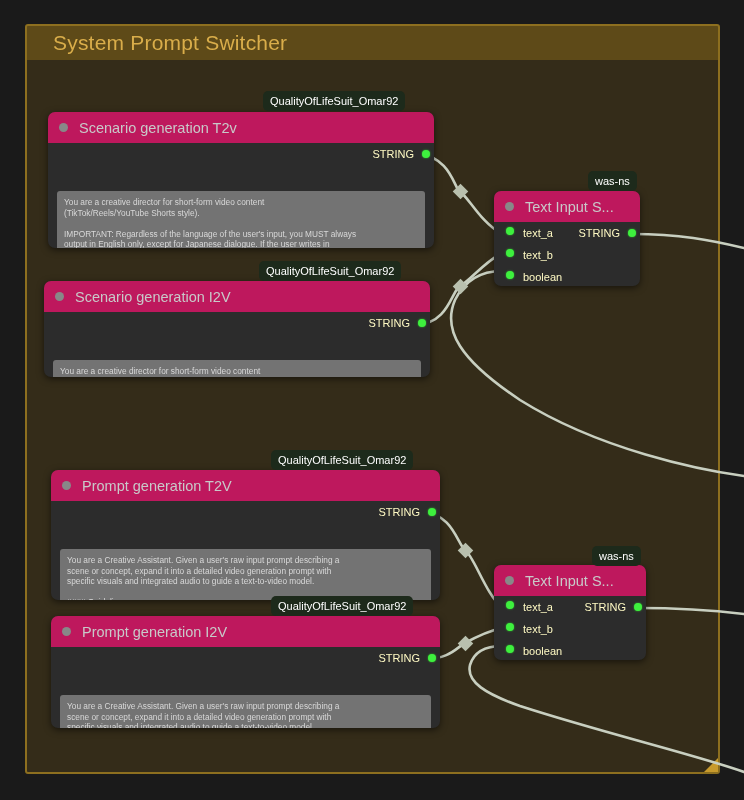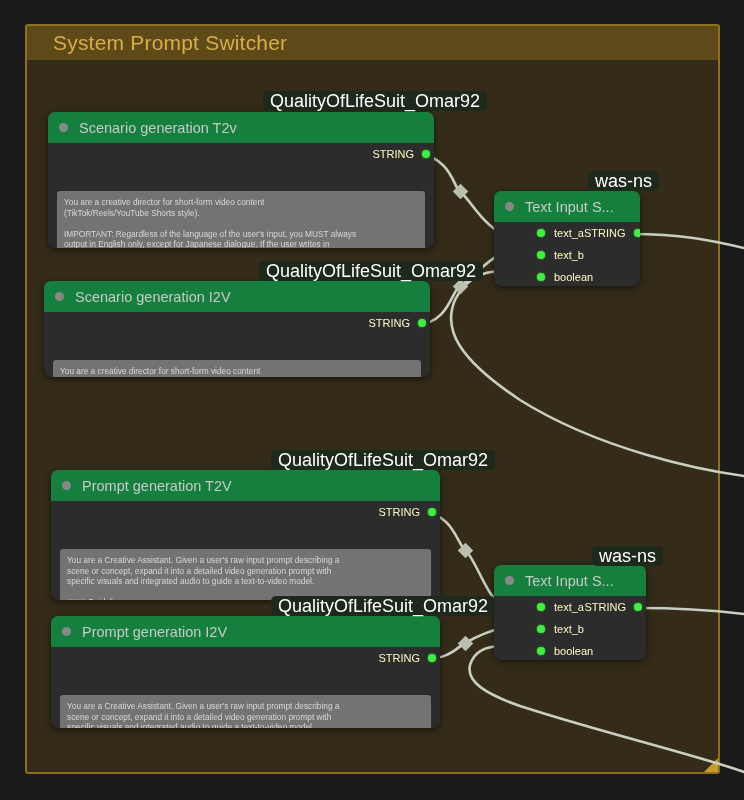--- a/index.html
+++ b/index.html
@@ -44,21 +44,21 @@
   
   .node{
     position:absolute;
     background:#2c2c2c;
     border-radius:7px;
     box-shadow:0 2px 7px rgba(0,0,0,.55);
     box-sizing:border-box;
     overflow:hidden;
   }
   .node-header{
-    height:31px;background:#15803d;display:flex;align-items:center;
+    height:31px;background:#be185d;display:flex;align-items:center;
     padding-left:11px;box-sizing:border-box;
   }
   .collapse-dot{
     width:9px;height:9px;border-radius:50%;background:#888;
     margin-right:11px;flex:0 0 auto;
   }
   .node-title{
     color:#c9c9c9;font-size:14.5px;white-space:nowrap;overflow:hidden;
     text-overflow:ellipsis;
   }
@@ -73,21 +73,21 @@
   .slot-label{color:#fef9c3;font-size:11px;white-space:nowrap;}
   .slot-dot{
     width:8px;height:8px;border-radius:50%;
     background:#3ef03e;box-shadow:0 0 2px #2fbe2f;
     flex:0 0 auto;
   }
   .slot-row.out .slot-dot{margin-left:8px;margin-right:-8px;}
 
   .io-block{position:relative;}
   .io-row{display:flex;align-items:center;height:22px;padding:0 12px;box-sizing:border-box;}
-  .io-row .left{display:flex;align-items:center;flex:1;margin-left:31px;}
+  .io-row .left{display:flex;align-items:flex-start;flex:1;}
   .io-row .right{display:flex;align-items:center;justify-content:flex-end;}
 
   
   .widget-text{
     margin:27px 9px 10px 9px;
     background:#737373;
     border-radius:3px;
     color:#d8d8d8;
     font-family:Liberation Sans, sans-serif;
     font-size:8.3px;
@@ -96,21 +96,21 @@
     white-space:pre-wrap;
     overflow:hidden;
     box-sizing:border-box;
   }
 
   
   .badge{
     position:absolute;
     background:#1d2a1b;
     color:#ffffff;
-    font-size:18px;
+    font-size:11px;
     line-height:18px;
     padding:1px 7px;
     border-radius:5px;
     white-space:nowrap;
     z-index:40;
   }
 </style>
 </head>
 <body>
 

